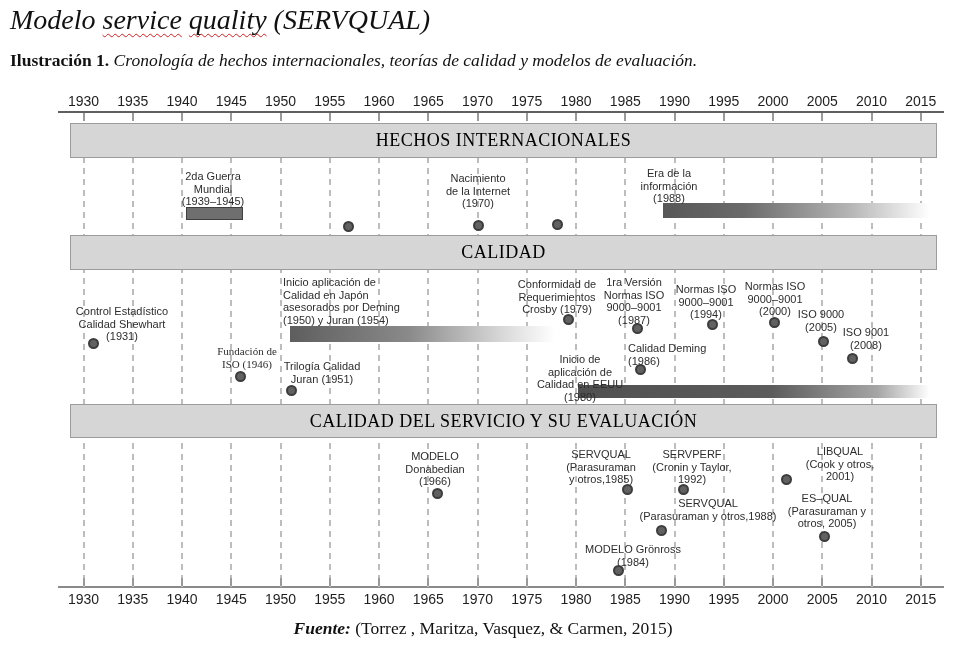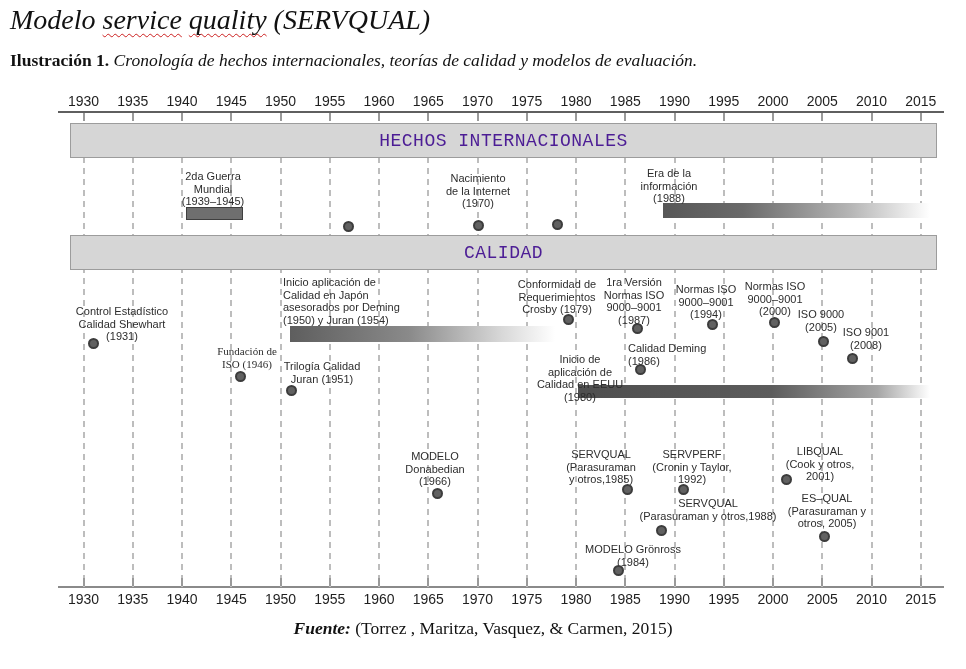--- a/index.html
+++ b/index.html
@@ -24,21 +24,21 @@
   .gridline{position:absolute;width:2px;z-index:1;
     background:repeating-linear-gradient(to bottom,#bdbdbd 0 6px,transparent 6px 11px);}
   .axis-line{position:absolute;height:2px;background:#5f5f5f;z-index:1;}
   .axis-line-b{height:2px;background:#8a8a8a;}
   .tick{position:absolute;width:2px;background:#9a9a9a;z-index:1;}
   .year-label{position:absolute;transform:translateX(-50%);z-index:1;
     font-family:"Liberation Sans",sans-serif;font-size:14px;color:#1f1f1f;white-space:nowrap;}
 
   .band{position:absolute;left:70px;width:867px;background:#d6d6d6;border:1px solid #9c9c9c;
         display:flex;align-items:center;justify-content:center;z-index:2;}
-  .band-title{font-family:Liberation Mono, monospace;font-size:18px;color:#4c1d95;
+  .band-title{font-family:Liberation Serif, serif;font-size:18px;color:#000000;
         letter-spacing:0.5px;white-space:nowrap;}
   .band1{top:123px;height:35px;}
   .band2{top:235px;height:35px;}
   .band3{top:404px;height:34px;}
 
   .ev-label{position:absolute;z-index:4;font-family:"Liberation Sans",sans-serif;
     font-size:11px;line-height:12.5px;color:#2d2d2d;white-space:nowrap;}
   .ev-center{transform:translateX(-50%);text-align:center;}
   .dot{position:absolute;width:11px;height:11px;border-radius:50%;background:#616161;
        border:2px solid #3c3c3c;z-index:4;}
@@ -56,20 +56,23 @@
   <h1 class="doc-title"><span>Modelo </span><span class="spell">service</span><span> </span><span class="spell">quality</span><span> (SERVQUAL)</span></h1>
 
   <div class="caption"><span class="cap-label">Ilustración 1.</span><span class="cap-text"> Cronología de hechos internacionales, teorías de calidad y modelos de evaluación.</span></div>
 
   <div id="fig">
     <div class="band band1">
       <span class="band-title">HECHOS INTERNACIONALES</span>
     </div>
     <div class="band band2">
       <span class="band-title">CALIDAD</span>
+    </div>
+    <div class="band band3">
+      <span class="band-title">CALIDAD DEL SERVICIO Y SU EVALUACIÓN</span>
     </div>
   <div class="axis-line" style="left: 58px; top: 111px; width: 886px;"></div>
       <div class="axis-line axis-line-b" style="left: 58px; top: 586px; width: 886px;"></div>
       <div class="gridline" style="left: 82.5px; top: 113px; height: 474px;"></div>
       <div class="tick" style="left: 82.5px; top: 113px; height: 8px;"></div>
       <div class="tick" style="left: 82.5px; top: 578px; height: 8px;"></div>
       <div class="year-label" style="left: 83.5px; top: 93px;">1930</div>
       <div class="year-label" style="left: 83.5px; top: 591px;">1930</div>
       <div class="gridline" style="left: 131.75px; top: 113px; height: 474px;"></div>
       <div class="tick" style="left: 131.75px; top: 113px; height: 8px;"></div>
@@ -191,21 +194,21 @@
       <div class="ev-label ev-center" style="top: 450px; left: 435px;">MODELO<br>Donabedian<br>(1966)</div>
       <div class="dot" style="left: 431.5px; top: 487.5px;"></div>
       <div class="ev-label ev-center" style="top: 448px; left: 601px;">SERVQUAL<br>(Parasuraman<br>y otros,1985)</div>
       <div class="dot" style="left: 621.5px; top: 483.5px;"></div>
       <div class="ev-label ev-center" style="top: 448px; left: 692px;">SERVPERF<br>(Cronin y Taylor,<br>1992)</div>
       <div class="dot" style="left: 677.5px; top: 483.5px;"></div>
       <div class="ev-label ev-center" style="top: 497px; left: 708px;">SERVQUAL<br>(Parasuraman y otros,1988)</div>
       <div class="dot" style="left: 655.5px; top: 524.5px;"></div>
       <div class="ev-label ev-center" style="top: 543px; left: 633px;">MODELO Grönross<br>(1984)</div>
       <div class="dot" style="left: 612.5px; top: 564.5px;"></div>
-      <div class="ev-label ev-center" style="top: 445px; left: 820px;">LIBQUAL<br>(Cook y otros,<br>2001)</div>
+      <div class="ev-label ev-center" style="top: 445px; left: 840px;">LIBQUAL<br>(Cook y otros,<br>2001)</div>
       <div class="dot" style="left: 780.5px; top: 473.5px;"></div>
       <div class="ev-label ev-center" style="top: 492px; left: 827px;">ES–QUAL<br>(Parasuraman y<br>otros, 2005)</div>
       <div class="dot" style="left: 818.5px; top: 530.5px;"></div>
     </div>
 
   <div class="source"><span class="src-label">Fuente:</span><span class="src-text"> (Torrez , Maritza, Vasquez, &amp; Carmen, 2015)</span></div>
 
 </div>
 
 </body></html>

